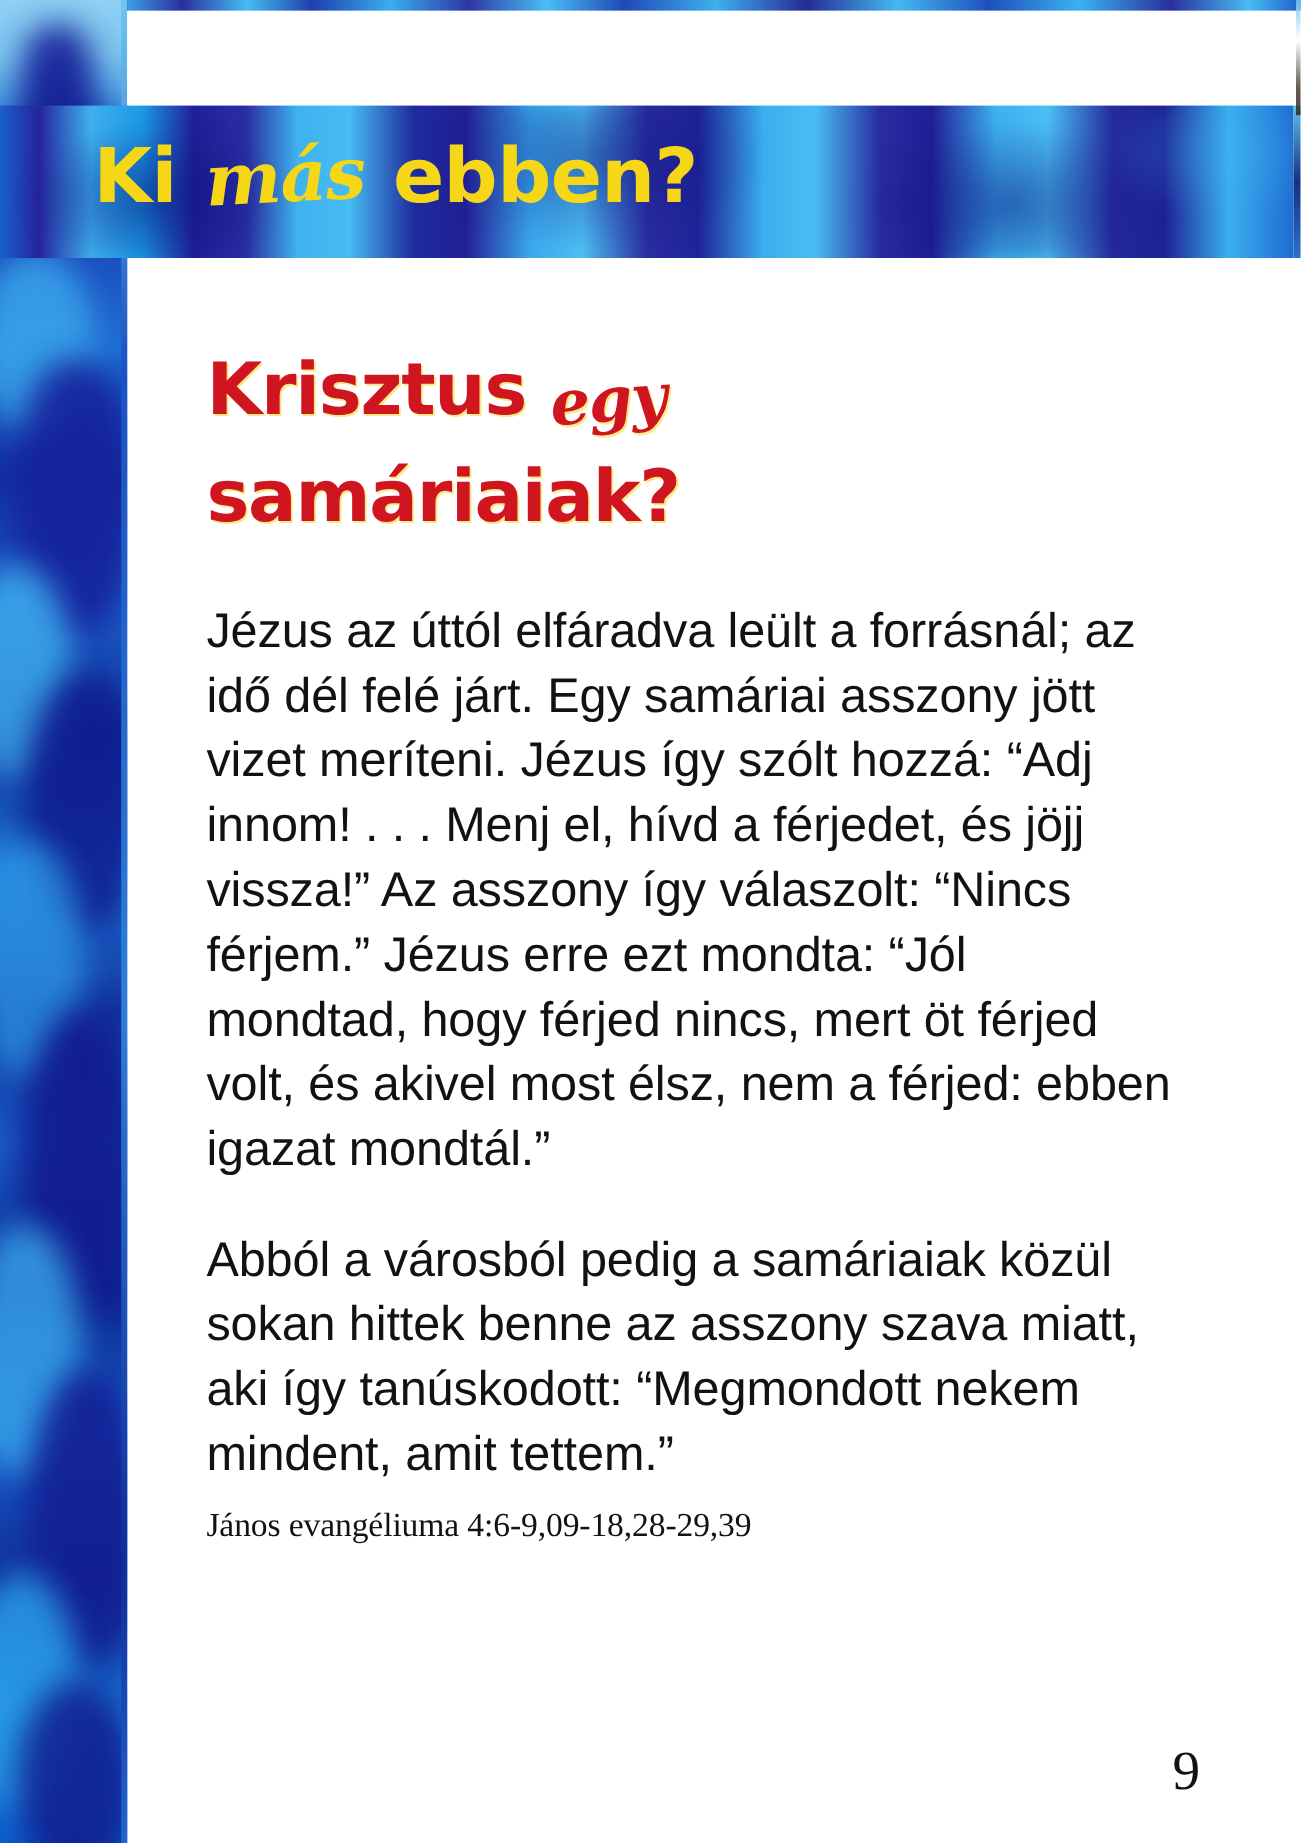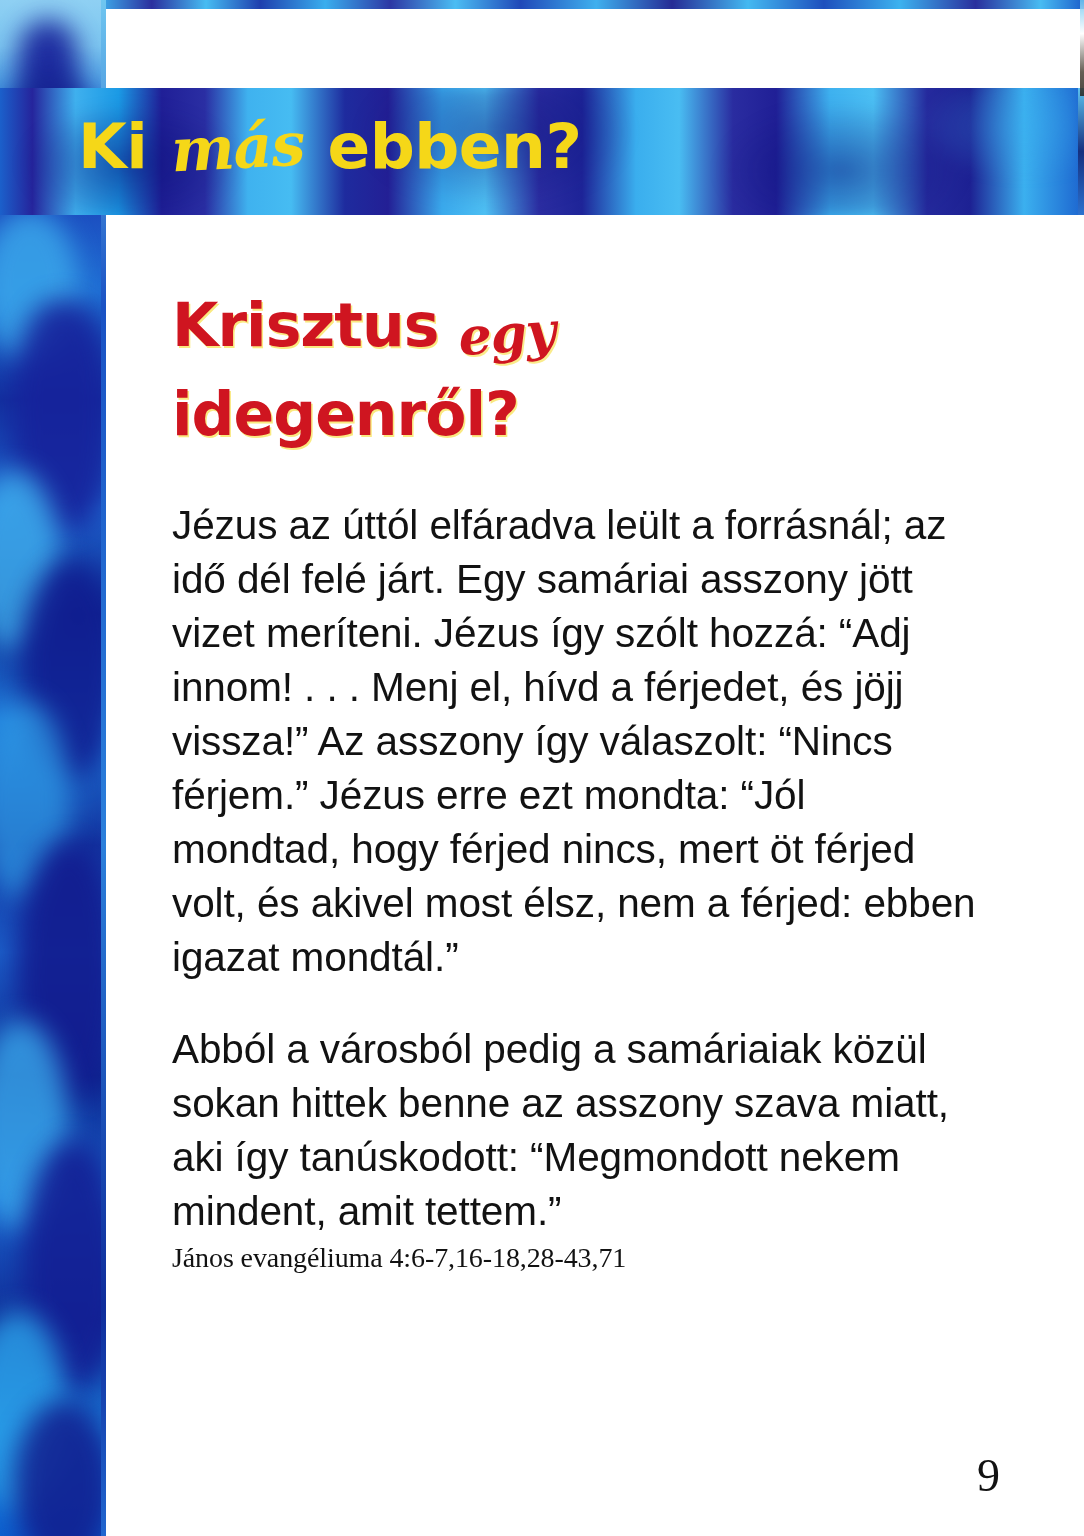--- a/index.html
+++ b/index.html
@@ -204,21 +204,21 @@
     width: 810px;
   }
   .para {
     font-family: Liberation Sans, sans-serif;
     font-size: 40.5px;
     line-height: 54px;
     color: #121212;
     margin: 0 0 38px 0;
     letter-spacing: -0.1px;
   }
-  .para.last { margin-bottom: 2px; }
+  .para.last { margin-bottom: 16px; }
   .reference {
     font-family: "Liberation Serif", serif;
     font-size: 28px;
     line-height: 36px;
     color: #121212;
     margin: 0;
     letter-spacing: -0.1px;
   }
 
   
@@ -267,25 +267,25 @@
 
   <div class="banner"></div>
   <div class="banner-right-edge"></div>
 
   <div class="banner-text"><span>Ki</span>
     <span class="script-yellow">más</span>
     <span>ebben?</span></div>
 
   <div class="title"><span>Krisztus</span>
     <span class="script-red">egy</span><br>
-    <span>idegenről?</span></div>
+    <span>samáriaiak?</span></div>
 
   <div class="body-copy">
     <p class="para">Jézus az úttól elfáradva leült a forrásnál; az idő dél felé járt. Egy samáriai asszony jött vizet meríteni. Jézus így szólt hozzá: “Adj innom! . . . Menj el, hívd a férjedet, és jöjj vissza!” Az asszony így válaszolt: “Nincs férjem.” Jézus erre ezt mondta: “Jól mondtad, hogy férjed nincs, mert öt férjed volt, és akivel most élsz, nem a férjed: ebben igazat mondtál.”</p>
     <p class="para last">Abból a városból pedig a samáriaiak közül sokan hittek benne az asszony szava miatt, aki így tanúskodott: “Megmondott nekem mindent, amit tettem.”</p>
-    <p class="reference">János evangéliuma 4:6-7,16-18,28-43,71</p>
+    <p class="reference">János evangéliuma 4:6-9,09-18,28-29,39</p>
   </div>
 
   <div class="page-number">9</div>
 
   <div class="right-sliver"></div>
 
 </div>
 
 </body></html>

